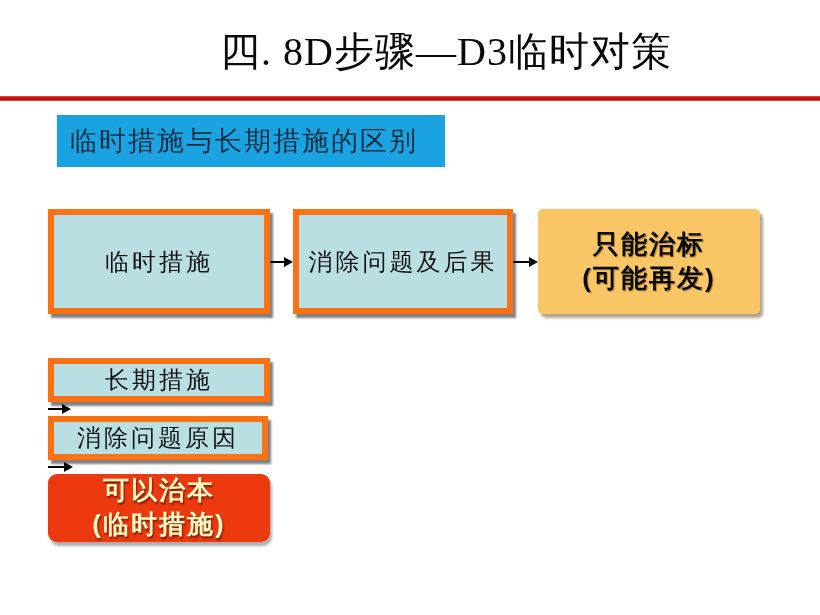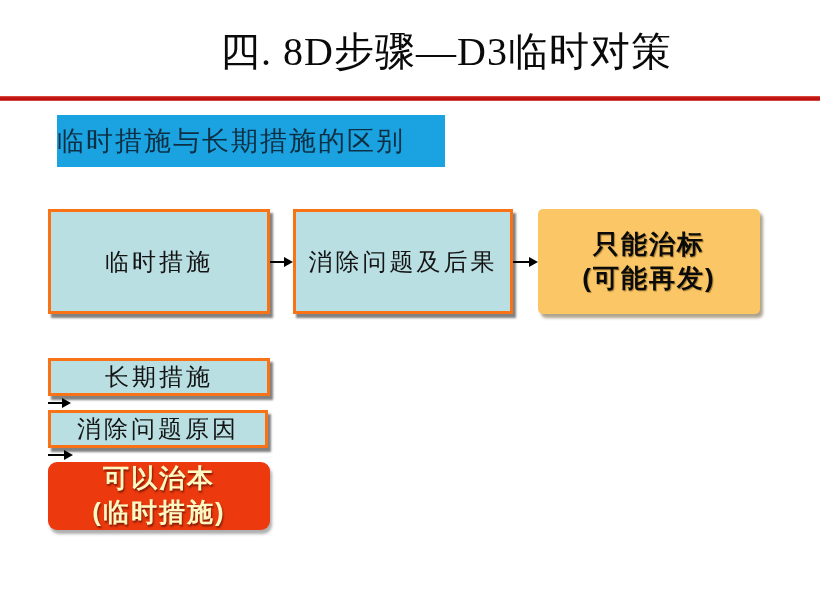--- a/index.html
+++ b/index.html
@@ -11,35 +11,35 @@
     position:absolute;top:24px;left:0;width:820px;box-sizing:border-box;
     padding-left:72px;text-align:center;
     font-size:40px;font-weight:500;color:#0a0a0a;letter-spacing:1px;white-space:nowrap;
   }
   .divider{
     position:absolute;top:96px;left:0;width:820px;height:5px;
     background:linear-gradient(180deg,#e05a4a 0%,#c01212 35%,#c01212 70%,#d86055 100%);
   }
   .section-label{
     position:absolute;top:115px;left:57px;width:388px;height:52px;box-sizing:border-box;
-    background:#1ba3e1;display:flex;align-items:center;
+    background:#1ba3e1;display:flex;align-items:center;padding-left:13px;
     font-size:27px;color:#0d2f44;letter-spacing:2px;white-space:nowrap;
   }
   .flow-row{
     position:absolute;left:48px;width:712px;height:105px;
     display:flex;align-items:stretch;
   }
   .flow-row.r1{top:209px;}
   .flow-row.r2{top:358px;flex-direction:column;}
   .node{
     display:flex;flex-direction:column;align-items:center;justify-content:center;
     box-sizing:border-box;text-align:center;
   }
   .plain{
-    background:#badfe3;border:3px solid #f97316;
+    background:#badfe3;border:6px solid #f97316;
     box-shadow:3px 4px 2px rgba(75,75,75,0.7);
     font-size:24px;color:#141414;letter-spacing:3px;white-space:nowrap;
   }
   .src{width:222px;}
   .proc{width:220px;}
   .result{
     width:222px;font-weight:bold;font-size:26px;line-height:1.3;letter-spacing:2px;
     font-family:"Liberation Sans","DejaVu Sans",sans-serif;white-space:nowrap;align-items:center;
   }
   .result.warning{

